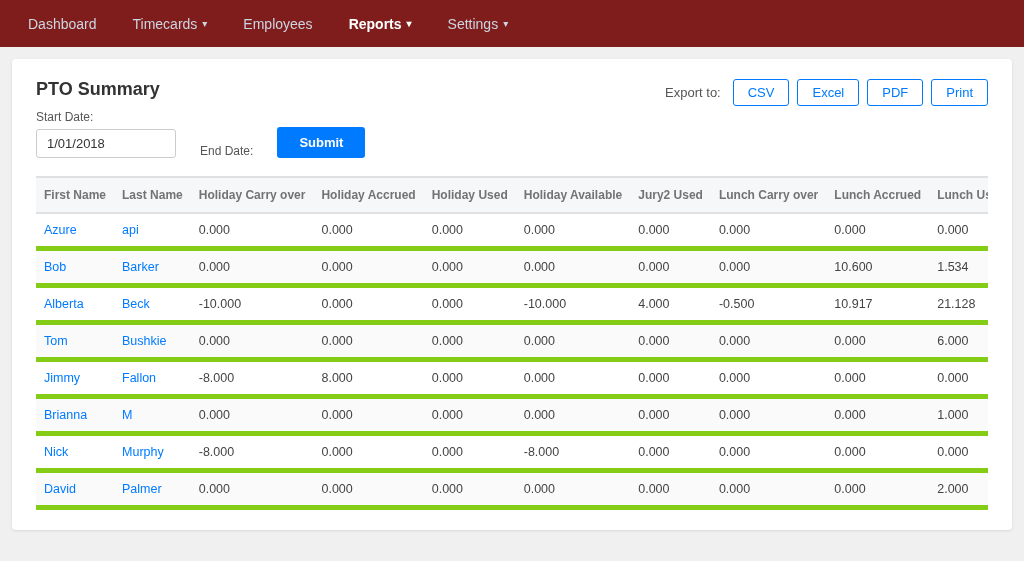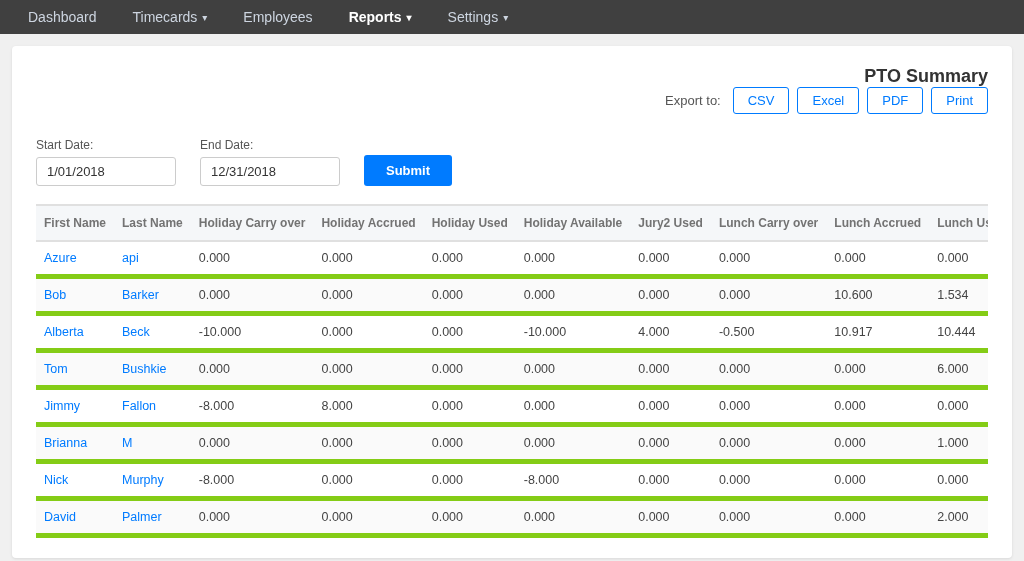--- a/index.html
+++ b/index.html
@@ -1,23 +1,23 @@
 <!DOCTYPE html>
 <html><head>
   <meta charset="utf-8">
   <style>
     * { box-sizing: border-box; margin: 0; padding: 0; }
     body { font-family: Arial, sans-serif; font-size: 13px; background: #f0f0f0; }
 
     
     nav {
-      background: #404040;
+      background: #7f1d1d;
       display: flex;
       align-items: center;
-      height: 34px;
+      height: 47px;
       padding: 0 10px;
     }
     nav .nav-item {
       color: #cdd5e0;
       padding: 0 18px;
       height: 47px;
       display: flex;
       align-items: center;
       cursor: pointer;
       font-size: 14px;
@@ -32,24 +32,23 @@
       background: #fff;
       margin: 12px;
       border-radius: 4px;
       padding: 20px 24px;
       box-shadow: 0 1px 3px rgba(0,0,0,0.1);
     }
 
     
     .page-header {
       display: flex;
-      align-items: flex-end;
+      align-items: flex-start;
       justify-content: space-between;
-      margin-bottom: 24px;
-      flex-direction: column;
+      margin-bottom: 4px;
     }
     .page-title {
       font-size: 18px;
       font-weight: 600;
       color: #333;
     }
     .export-group {
       display: flex;
       align-items: center;
       gap: 8px;
@@ -167,21 +166,20 @@
     </div>
   </div>
 
   <div class="date-row">
     <div class="date-field">
       <label>Start Date:</label>
       <input type="text" value="1/01/2018" style="">
     </div>
     <div class="date-field">
       <label>End Date:</label>
-      <input type="text" value="12/31/2018" style="">
     </div>
     <button class="submit-btn">Submit</button>
   </div>
 
   <div class="table-wrapper">
     <table>
       <thead>
         <tr>
           <th>First Name</th>
           <th>Last Name</th>
@@ -223,21 +221,21 @@
           <tr>
             <td class="link">Alberta</td>
             <td class="link">Beck</td>
             <td>-10.000</td>
             <td>0.000</td>
             <td>0.000</td>
             <td>-10.000</td>
             <td>4.000</td>
             <td>-0.500</td>
             <td>10.917</td>
-            <td>10.444</td>
+            <td>21.128</td>
           </tr>
           <tr>
             <td class="link">Tom</td>
             <td class="link">Bushkie</td>
             <td>0.000</td>
             <td>0.000</td>
             <td>0.000</td>
             <td>0.000</td>
             <td>0.000</td>
             <td>0.000</td>

